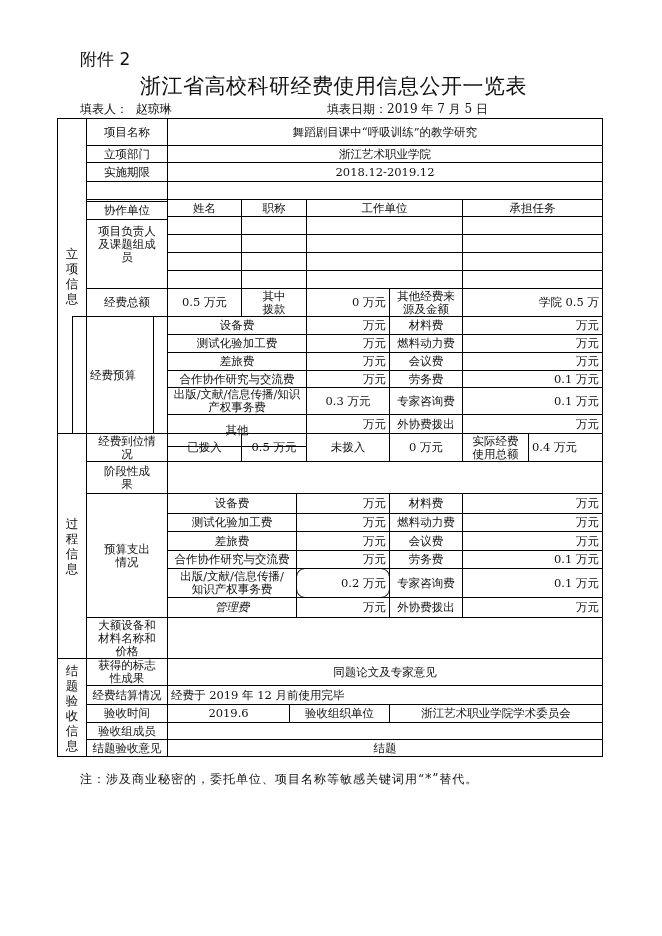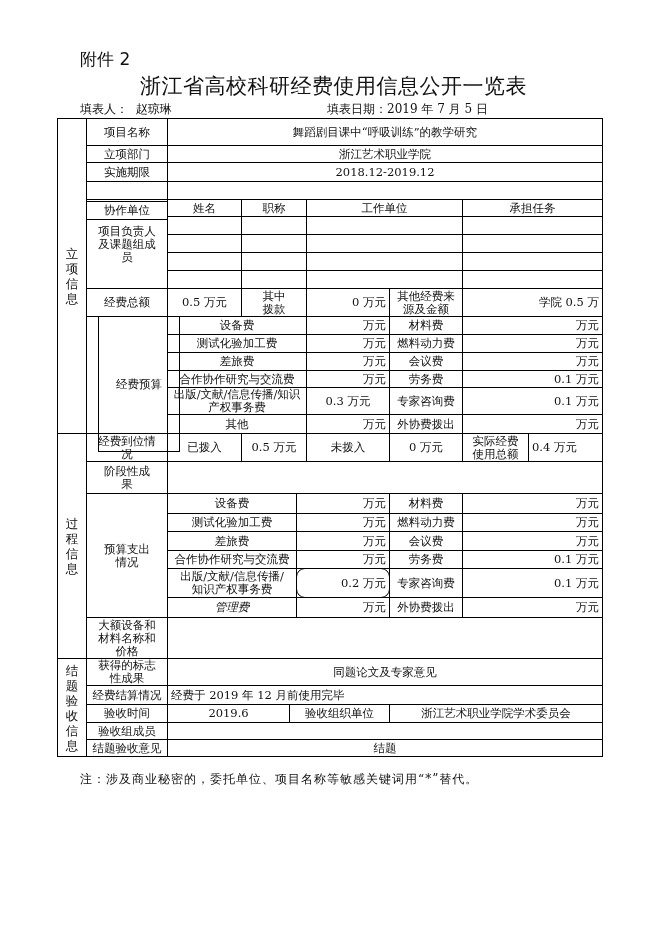--- a/index.html
+++ b/index.html
@@ -68,21 +68,21 @@
   <div class="c" style="left:306px;top:270px;width:157px;height:19px;"></div>
   <div class="c" style="left:462px;top:270px;width:141px;height:19px;"></div>
 
   <div class="c" style="left:86px;top:288px;width:82px;height:29px;">经费总额</div>
   <div class="c" style="left:167px;top:288px;width:75px;height:29px;">0.5 万元</div>
   <div class="c" style="left:241px;top:288px;width:66px;height:29px;padding:0 18px;">其中拨款</div>
   <div class="c r" style="left:306px;top:288px;width:84px;height:29px;">0 万元</div>
   <div class="c" style="left:389px;top:288px;width:74px;height:29px;padding:0 6px;">其他经费来源及金额</div>
   <div class="c r" style="left:462px;top:288px;width:141px;height:29px;">学院 0.5 万</div>
 
-  <div class="c" style="left:98px;top:316px;width:82px;height:136px;">经费预算</div>
+  <div class="c" style="left:72px;top:316px;width:82px;height:118px;">经费预算</div>
 
   <div class="c" style="left:167px;top:316px;width:140px;height:19px;">设备费</div>
   <div class="c r" style="left:306px;top:316px;width:84px;height:19px;">万元</div>
   <div class="c" style="left:389px;top:316px;width:74px;height:19px;">材料费</div>
   <div class="c r" style="left:462px;top:316px;width:141px;height:19px;">万元</div>
 
   <div class="c" style="left:167px;top:334px;width:140px;height:19px;">测试化验加工费</div>
   <div class="c r" style="left:306px;top:334px;width:84px;height:19px;">万元</div>
   <div class="c" style="left:389px;top:334px;width:74px;height:19px;">燃料动力费</div>
   <div class="c r" style="left:462px;top:334px;width:141px;height:19px;">万元</div>
@@ -95,21 +95,21 @@
   <div class="c" style="left:167px;top:370px;width:140px;height:18px;">合作协作研究与交流费</div>
   <div class="c r" style="left:306px;top:370px;width:84px;height:18px;">万元</div>
   <div class="c" style="left:389px;top:370px;width:74px;height:18px;">劳务费</div>
   <div class="c r" style="left:462px;top:370px;width:141px;height:18px;">0.1 万元</div>
 
   <div class="c" style="left:167px;top:387px;width:140px;height:28px;">出版/文献/信息传播/知识产权事务费</div>
   <div class="c" style="left:306px;top:387px;width:84px;height:28px;">0.3 万元</div>
   <div class="c" style="left:389px;top:387px;width:74px;height:28px;">专家咨询费</div>
   <div class="c r" style="left:462px;top:387px;width:141px;height:28px;">0.1 万元</div>
 
-  <div class="c" style="left:167px;top:414px;width:140px;height:20px;text-align:center;">其他</div>
+  <div class="c" style="left:167px;top:414px;width:140px;height:33px;text-align:center;">其他</div>
   <div class="c r" style="left:306px;top:414px;width:84px;height:20px;">万元</div>
   <div class="c" style="left:389px;top:414px;width:74px;height:20px;">外协费拨出</div>
   <div class="c r" style="left:462px;top:414px;width:141px;height:20px;">万元</div>
 
   <div class="c sec" style="left:57px;top:433px;width:30px;height:226px;white-space:pre;">过
 程
 信
 息</div>
 
   <div class="c" style="left:86px;top:433px;width:82px;height:29px;padding:0 8px;">经费到位情况</div>

